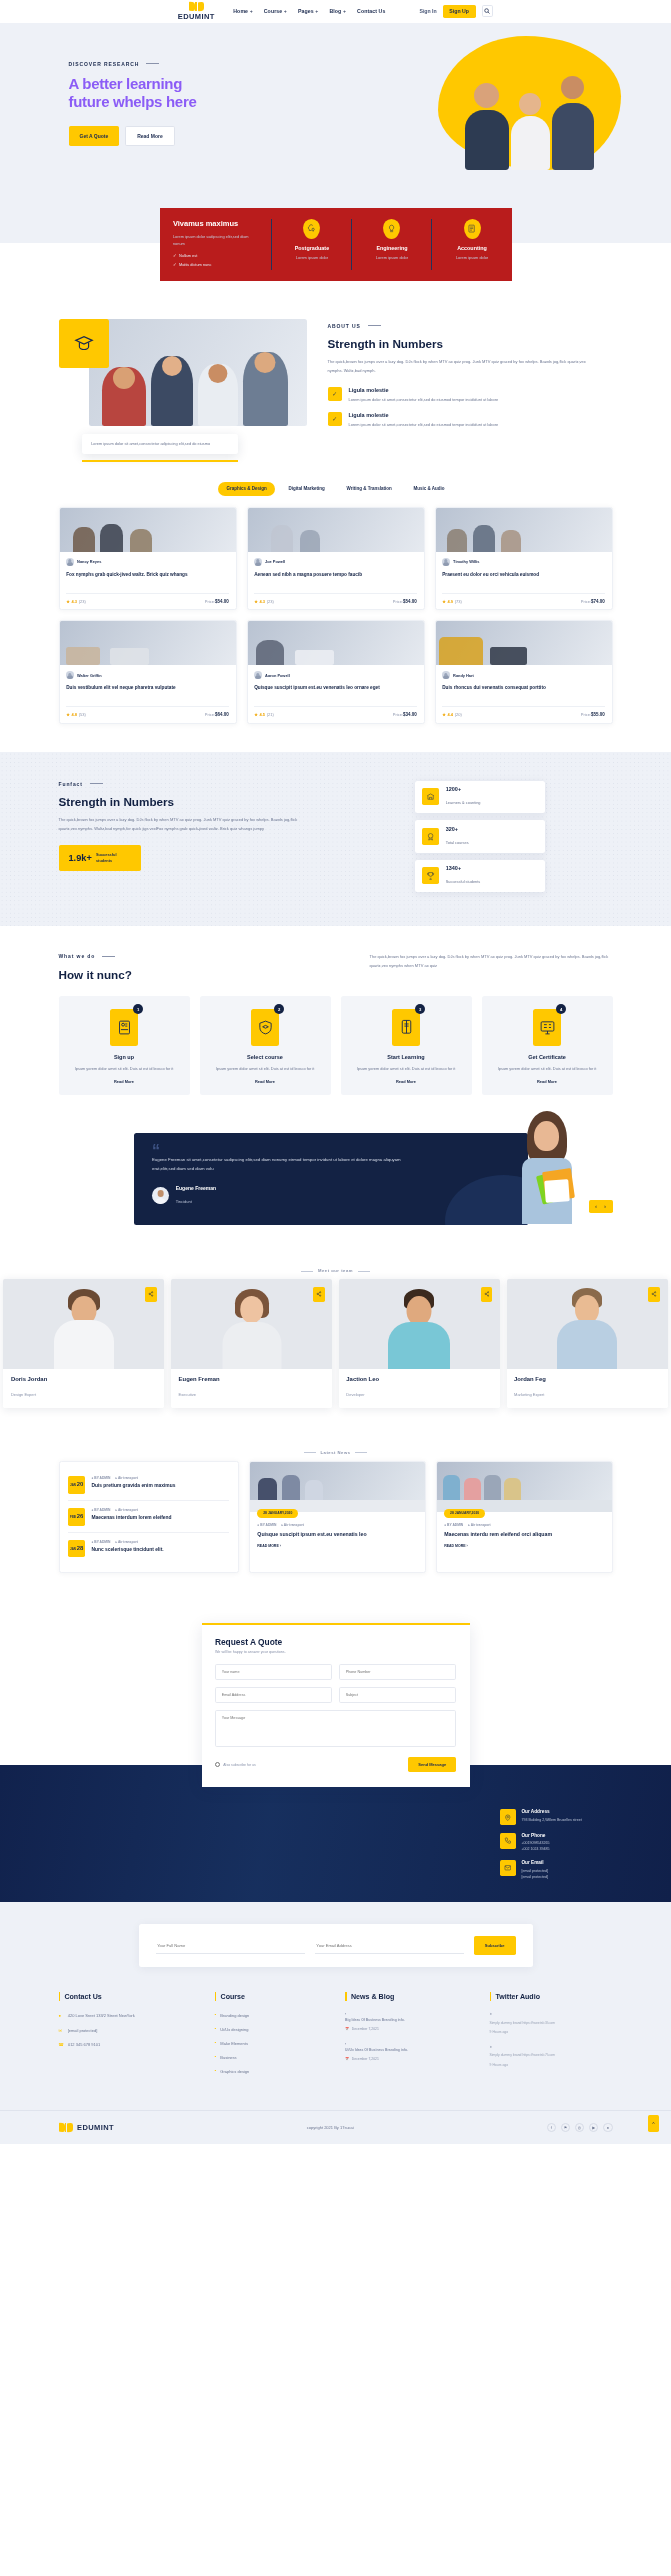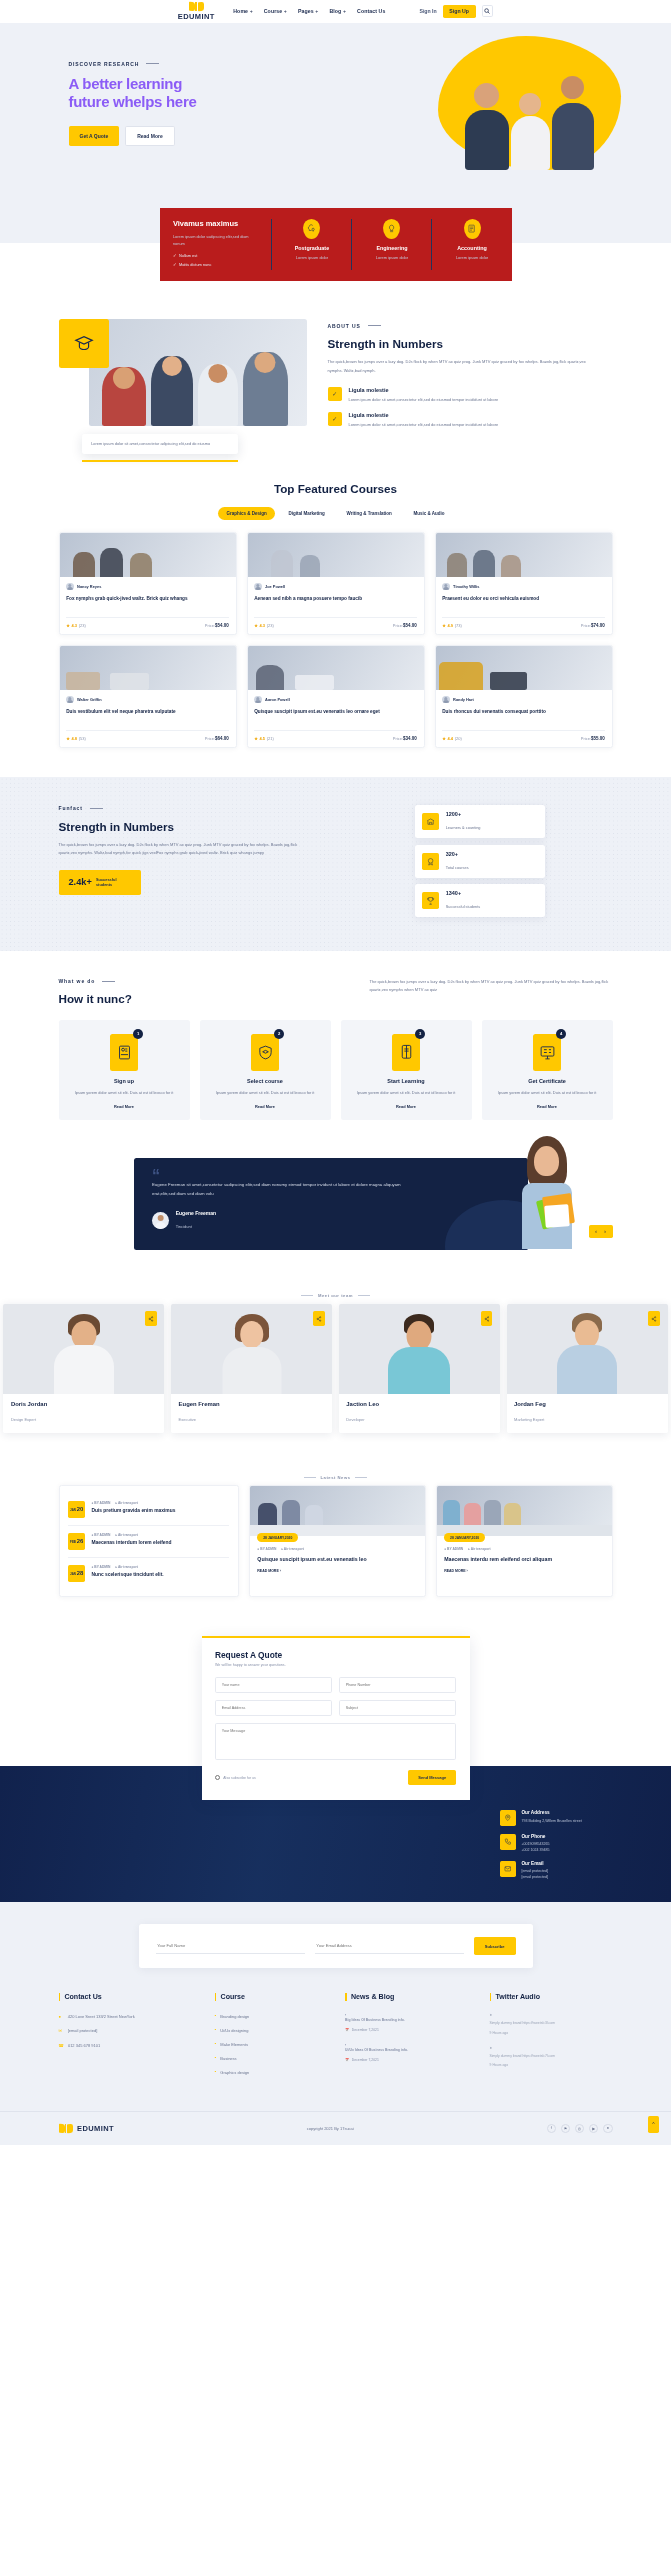--- a/index.html
+++ b/index.html
@@ -187,21 +187,21 @@
   .bl-item h5{font-size:4.9px;font-weight:bold;color:#122143;line-height:1.6}
   .bcard{background:#fff;border:0.8px solid #eef0f5;border-radius:2.5px;overflow:hidden;box-shadow:0 0.8px 5px rgba(18,33,67,.05)}
   .bimg{height:50px;background:linear-gradient(120deg,#b3bdcd,#e4e9ef);position:relative}
   .btag{position:absolute;left:7.5px;bottom:-5.9px;background:#FFC800;border-radius:8.4px;font-size:3.4px;font-weight:bold;color:#1b2a4e;padding:2.5px 5.9px}
   .bbody{padding:11px 7.5px 8.4px}
   .bbody h5{font-size:5.2px;font-weight:bold;color:#122143;line-height:1.6;margin:3.4px 0 5.9px}
   .bread{font-size:3.5px;font-weight:bold;color:#122143;cursor:pointer}
 
   
   .quotewrap{position:relative;padding-top:11.7px}
-  .qcard{width:268px;margin:0 auto;background:#fff;border-top:2.5px solid #FFC800;box-shadow:0 2.5px 15px rgba(18,33,67,.1);padding:11.7px 13.4px 15px;position:relative;z-index:5}
+  .qcard{width:268px;margin:12px auto;background:#fff;border-top:2.5px solid #FFC800;box-shadow:0 2.5px 15px rgba(18,33,67,.1);padding:11.7px 13.4px 15px;position:relative;z-index:5}
   .qcard h3{font-size:8.4px;font-weight:bold;color:#122143;margin-bottom:3.4px}
   .qcard .qsub{font-size:3.7px;color:#8a93ab;margin-bottom:10px}
   .qrow{display:flex;gap:6.7px;margin-bottom:6.7px}
   .qin{flex:1;border:0.8px solid #e6e9f0;border-radius:1.7px;padding:5px 5.9px;font-size:3.7px;color:#8a93ab;font-family:inherit;background:#fff}
   .qta{width:100%;height:37px;border:0.8px solid #e6e9f0;border-radius:1.7px;padding:5px 5.9px;font-size:3.7px;color:#8a93ab;font-family:inherit;resize:none;margin-bottom:7.5px}
   .qbot{display:flex;justify-content:space-between;align-items:center}
   .qchk{display:flex;align-items:center;gap:3.4px;font-size:3.5px;color:#8a93ab}
   .qchk input{width:5px;height:5px}
   .qsend{background:#FFC800;border:none;color:#1b2a4e;font-size:4px;font-weight:bold;padding:5px 10px;border-radius:1.7px;cursor:pointer}
 
@@ -404,21 +404,20 @@
           <div>
             <h4>Ligula molestie</h4>
             <p>Lorem ipsum dolor sit amet,consectetur elit,sed do eiusmod tempor incididunt ut labore</p>
           </div>
         </div>
       </div>
     </div>
   </div>
 
   <div class="courses">
-    <h2 class="sec-title">Top Featured Courses</h2>
     <div class="tabs">
       <div class="tab active">Graphics &amp; Design</div>
       <div class="tab">Digital Marketing</div>
       <div class="tab">Writing &amp; Translation</div>
       <div class="tab">Music &amp; Audio</div>
     </div>
     <div class="grid3">
       <div class="ccard">
         <div class="cimg">
             <div class="sh" style="left:13.4px;bottom:0;width:22px;height:25px;background:#6e5b4a"></div>
@@ -530,21 +529,21 @@
     <div class="dots"></div>
     <div class="ff-in">
       <div class="ff-left">
         <div class="eyebrow">
             <span>Funfact</span>
             <i class="dash"></i>
           </div>
         <h2>Strength in Numbers</h2>
         <p>The quick,brown fox jumps over a lazy dog. DJs flock by when MTV ax quiz prog. Junk MTV quiz graced by fox whelps. Bawds jog,flick quartz,vex nymphs. Waltz,bad nymph,for quick jigs vexlFox nymphs grab quick-jived waltz. Brick quiz whangs jumpy</p>
         <div class="ff-badge">
-          <b>2.4k+</b>
+          <b>1.9k+</b>
           <span>Successful students</span>
         </div>
       </div>
       <div class="ff-right">
         <div class="ff-card">
           <div class="ff-ic">
               <svg viewBox="0 0 24 24" fill="none" stroke="#1b2a4e" stroke-width="1.3">
                 <path d="M3 10l9-5 9 5"></path>
                 <path d="M5 10v9h14v-9"></path>
                 <path d="M9 19v-5h6v5"></path>

